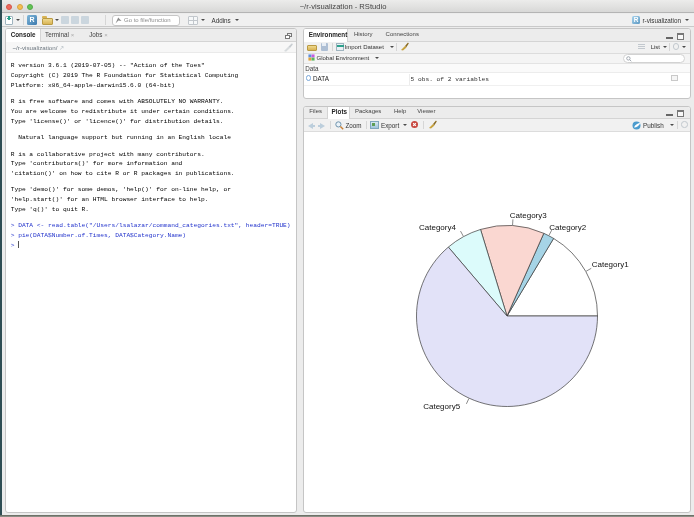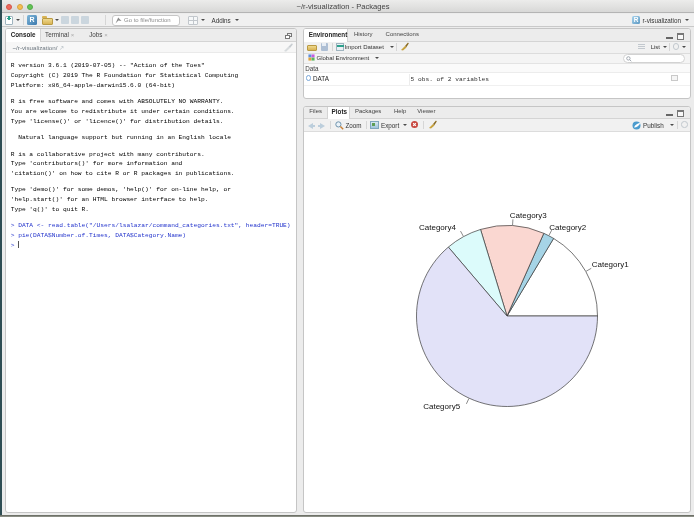--- a/index.html
+++ b/index.html
@@ -26,21 +26,21 @@
 .blue{color:#2233CC;}
 </style></head><body>
 
 <div class="abs" style="left:0;top:0;width:1.6px;height:517px;background:#2E4D54;z-index:50;"></div>
 <div class="abs" style="left:0;top:514.5px;width:694px;height:2.5px;background:linear-gradient(#5f6259,#9a9d94);z-index:50;"></div>
 
 <div class="abs titlebar"></div>
 <div class="abs tl" style="left:6.2px;background:#EE6A5F;border:0.5px solid #D35548;"></div>
 <div class="abs tl" style="left:16.6px;background:#F5BE4F;border:0.5px solid #D6A243;"></div>
 <div class="abs tl" style="left:26.6px;background:#62C454;border:0.5px solid #53A94A;"></div>
-<div class="abs title">~/r-visualization - Packages</div>
+<div class="abs title">~/r-visualization - RStudio</div>
 
 <div class="abs toolbar"></div>
 <div class="abs" style="left:5px;top:15.5px;width:8px;height:9px;background:#FFF;border:1px solid #9FB4BF;border-radius:1px;"></div>
 <div class="abs" style="left:7px;top:17.5px;width:4px;height:1.2px;background:#27A08A;"></div>
 <div class="abs" style="left:8.4px;top:16.1px;width:1.2px;height:4px;background:#27A08A;"></div>
 <div class="abs arr" style="left:16px;top:19px;"></div>
 <div class="abs sep" style="left:23px;top:15px;height:10px;"></div>
 <div class="abs" style="left:27px;top:15px;width:10px;height:9.5px;background:linear-gradient(135deg,#7FB6D9,#3D7AAE);border-radius:1.5px;"></div>
 <div class="abs" style="left:29.5px;top:15.8px;color:#FFF;font-size:7px;font-weight:bold;">R</div>
 <div class="abs" style="left:42px;top:17.5px;width:11px;height:7px;background:linear-gradient(#EFD98E,#D9B455);border:0.5px solid #B99A43;border-radius:1px;"></div>

